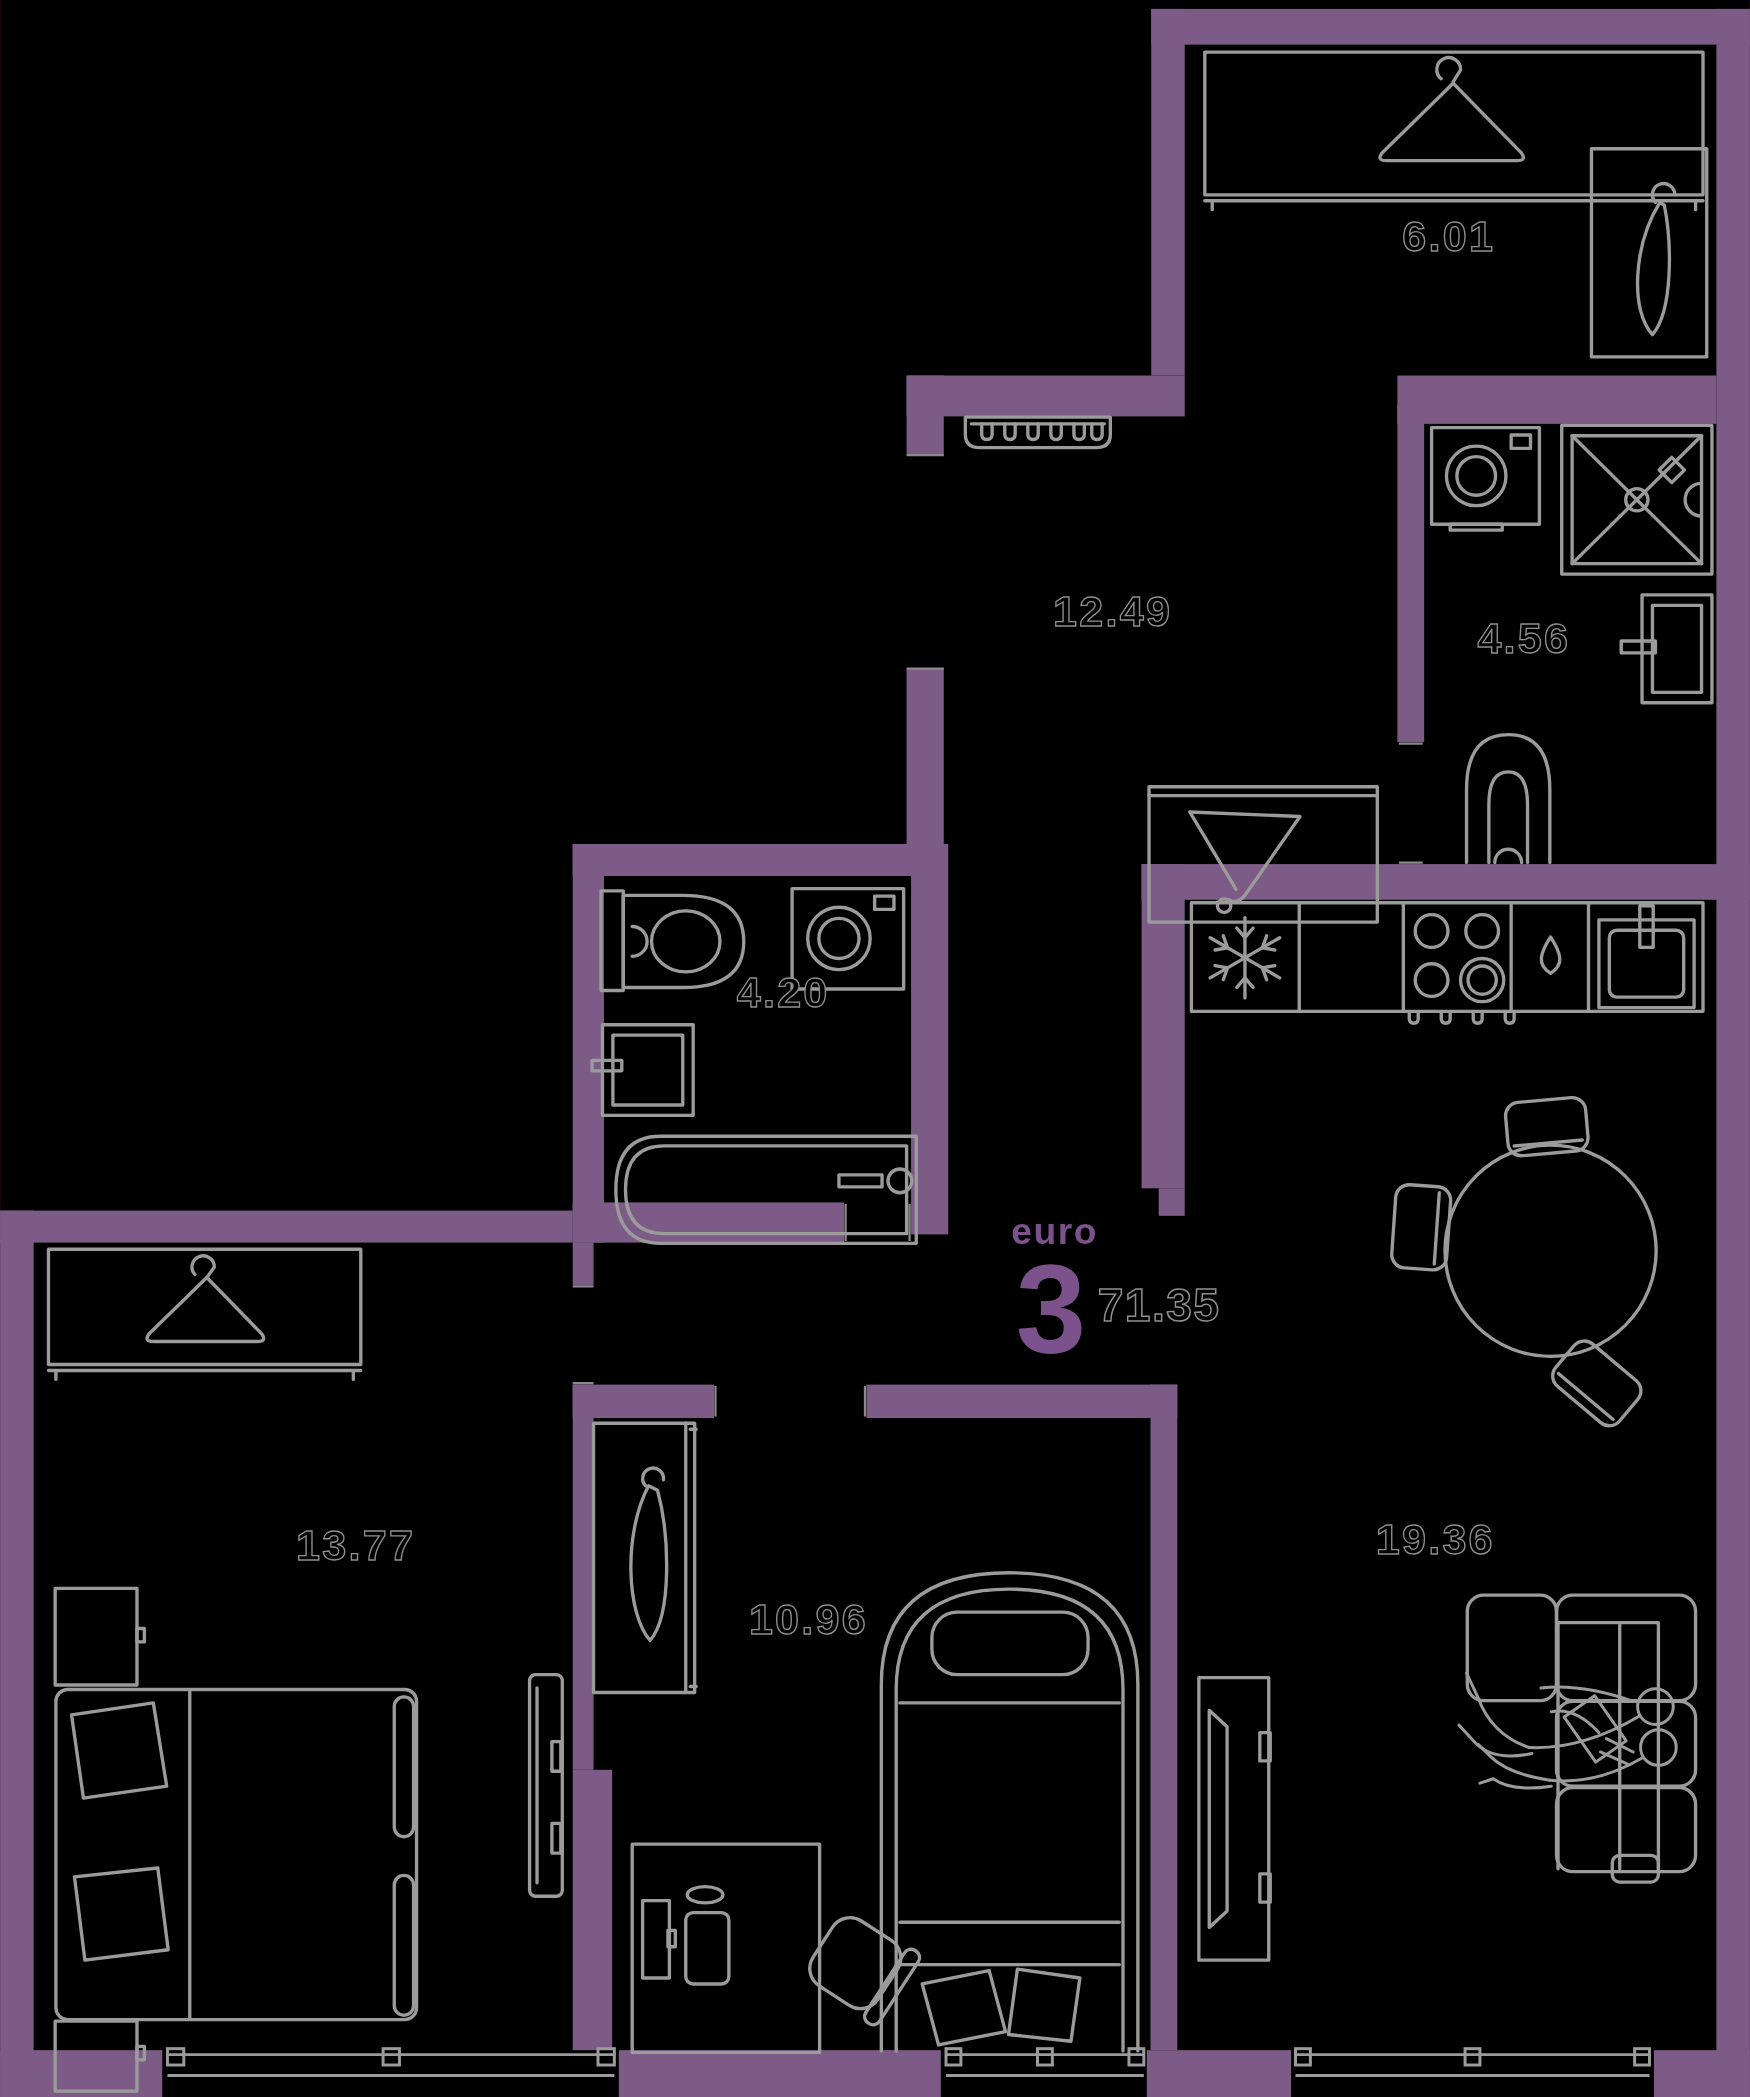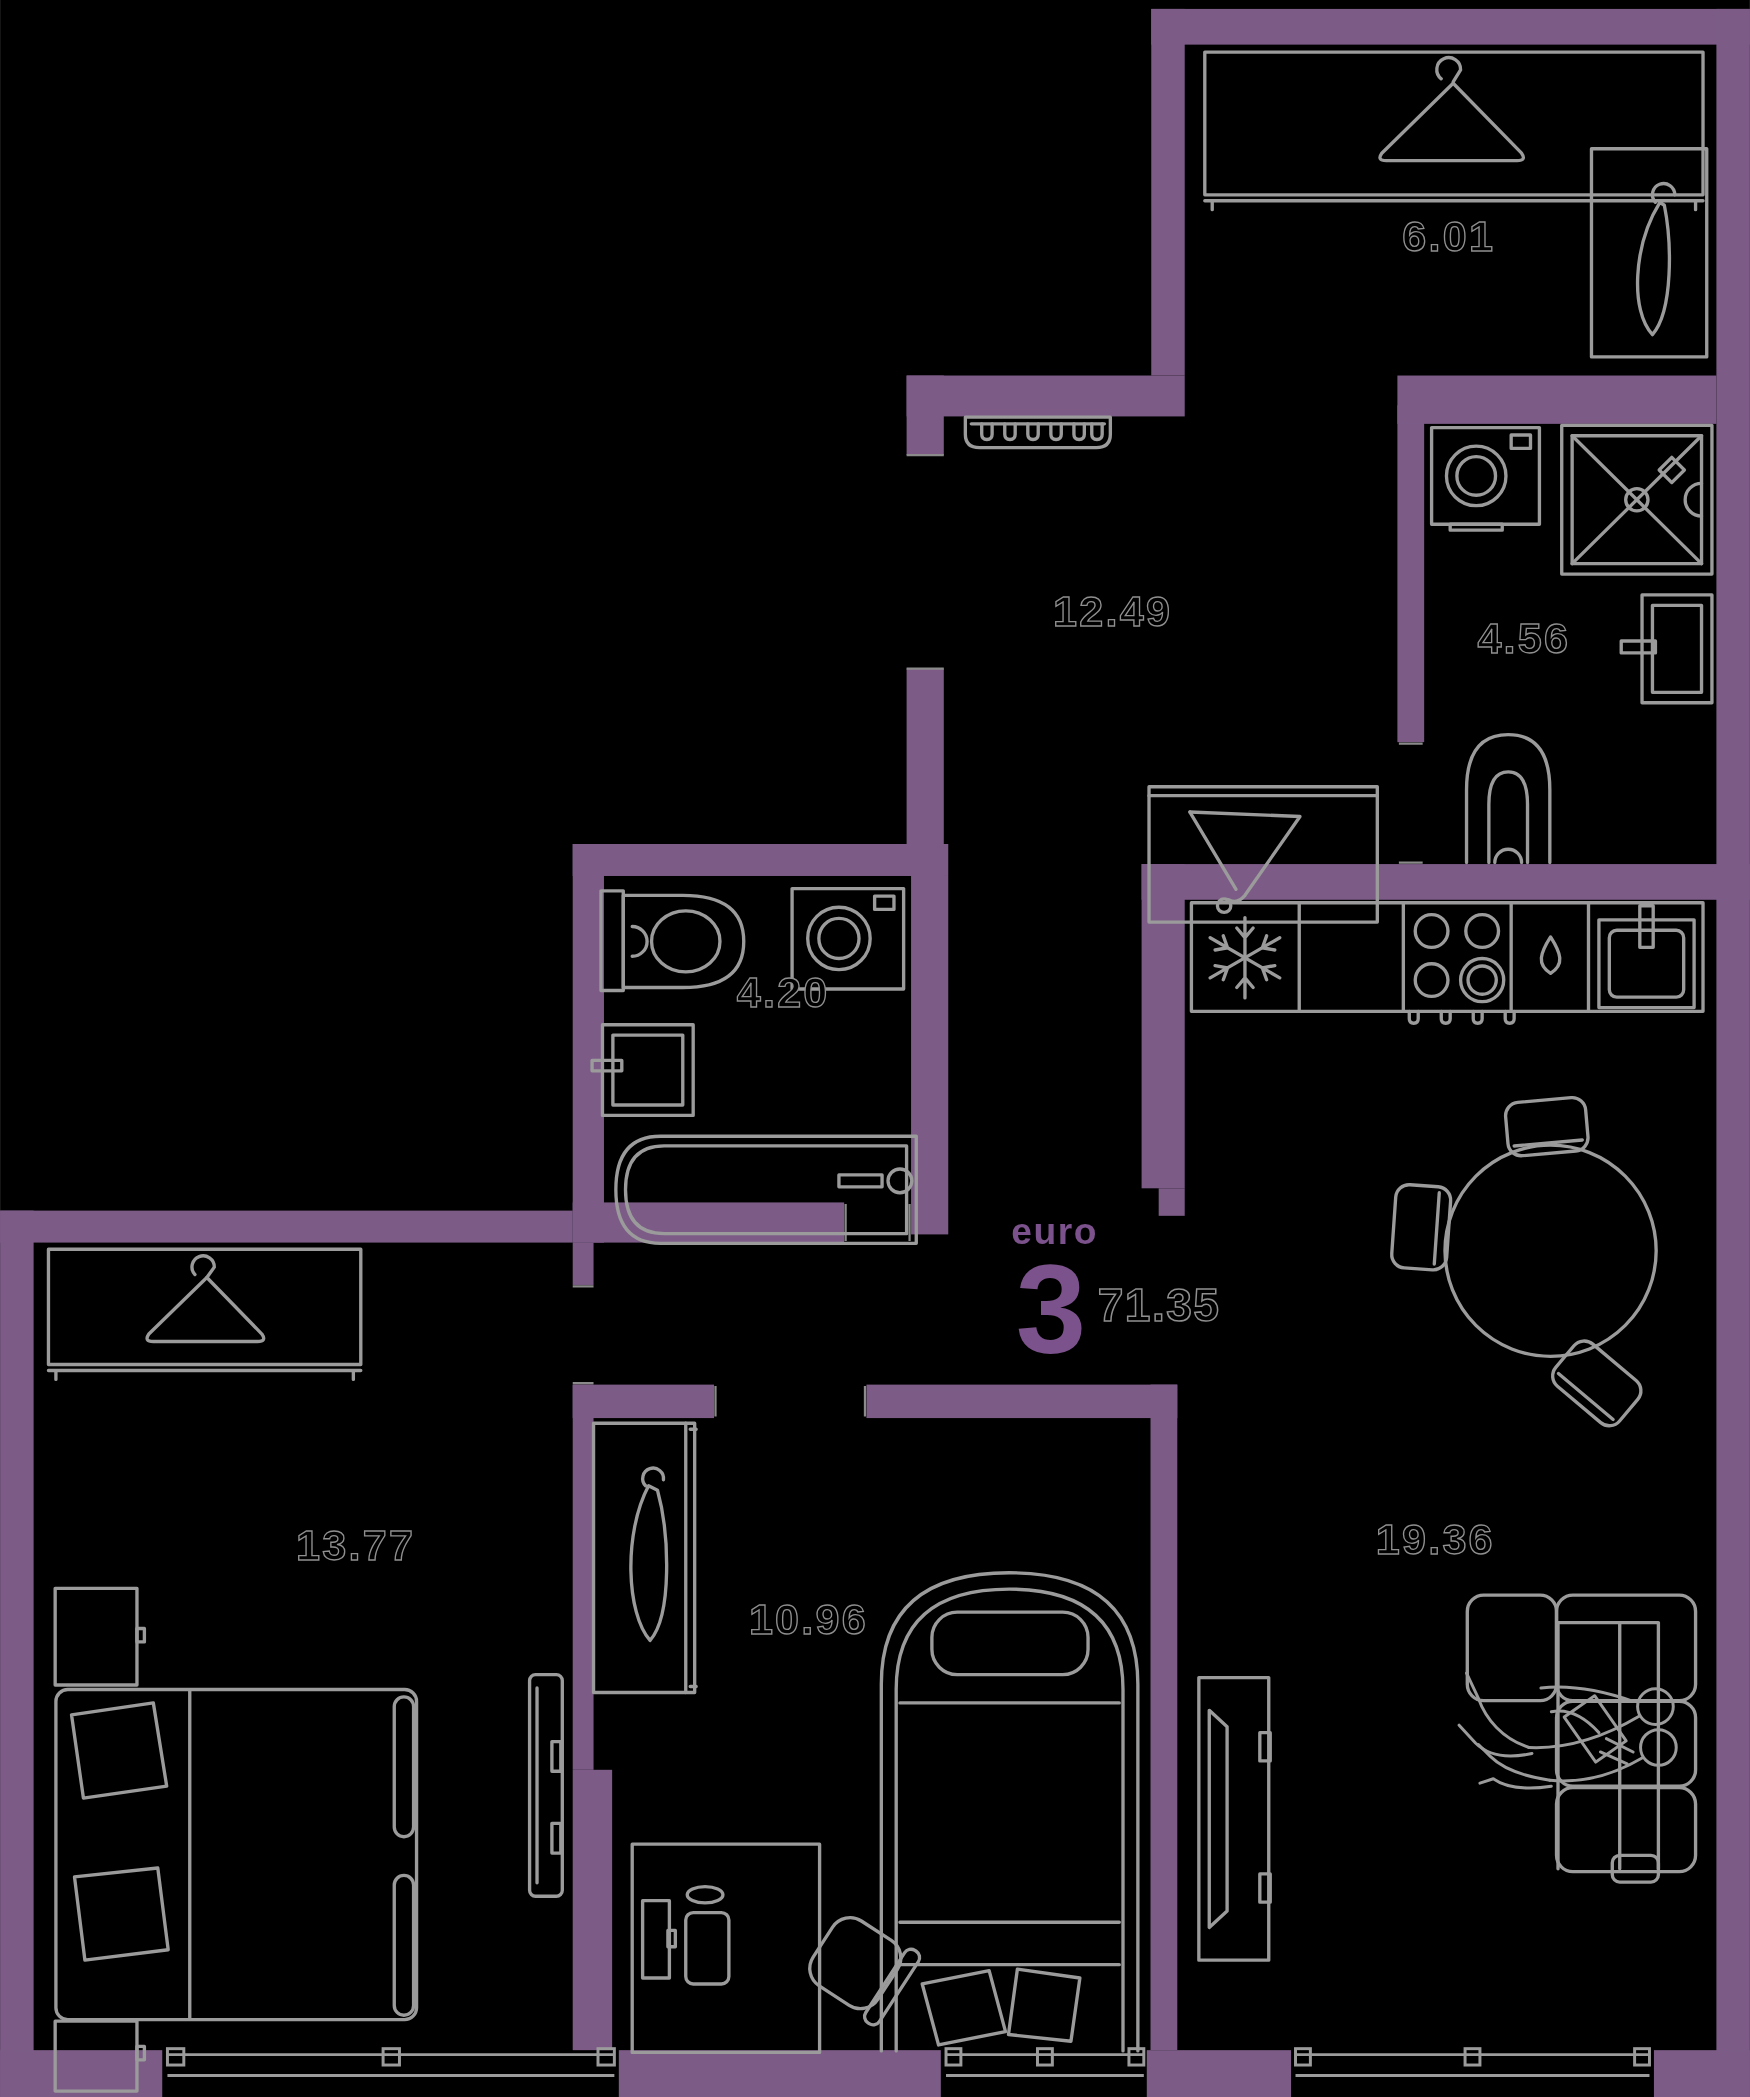--- a/index.html
+++ b/index.html
@@ -1,16 +1,16 @@
 <!DOCTYPE html>
 <html style="font-size:12px"><head>
 <meta charset="utf-8">
 <style>
   html,body{margin:0;padding:0;background:#000;}
-  .stage{position:relative;width:1750px;height:2097px;background:#a3a3a3;overflow:hidden;}
+  .stage{position:relative;width:1750px;height:2097px;background:#be185d;overflow:hidden;}
   svg{display:block;}
   .area-label{
     font-family:"Liberation Sans","DejaVu Sans",sans-serif;
     font-weight:bold;
     fill:#000;
     stroke:#8f8f8f;
     stroke-width:1.8px;
     letter-spacing:3px;
   }
   .accent-label{

